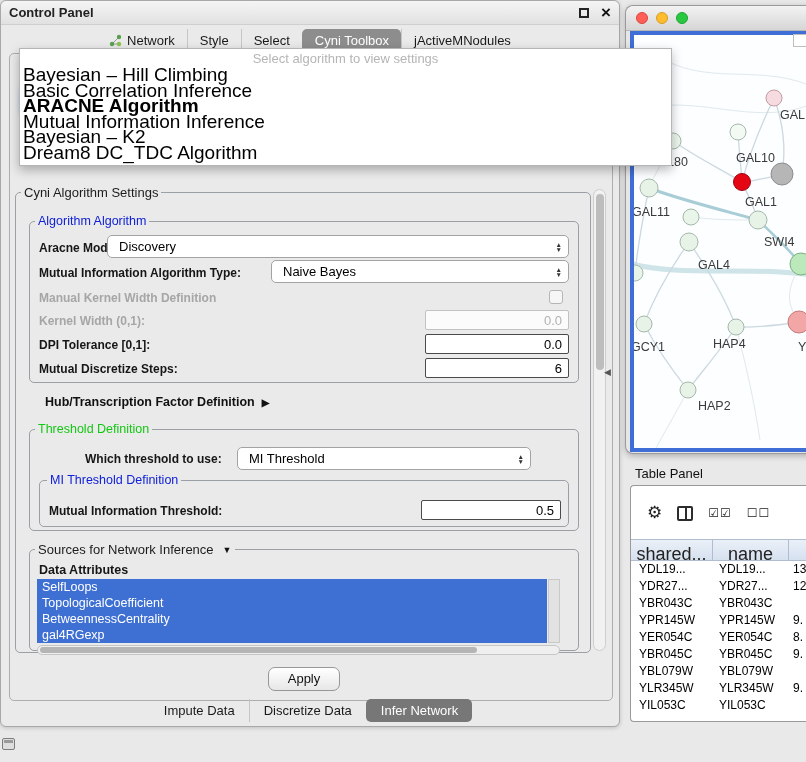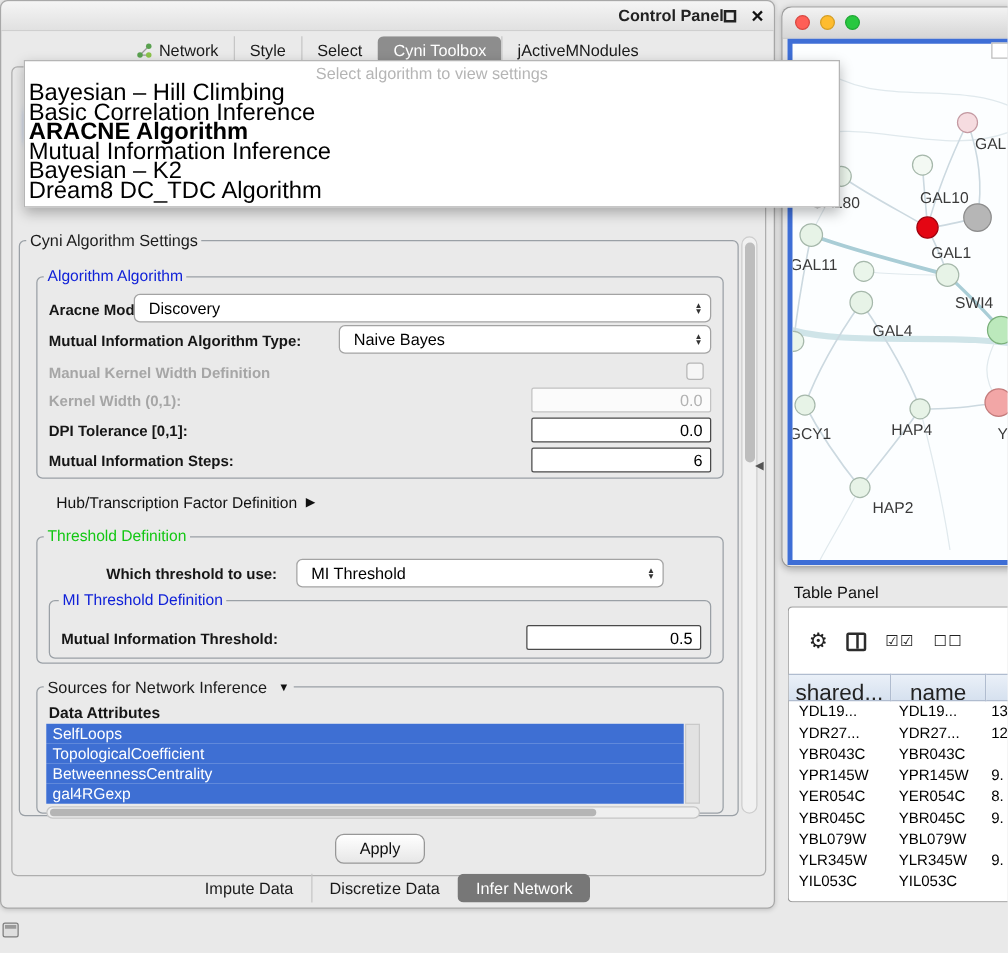--- a/index.html
+++ b/index.html
@@ -16,21 +16,21 @@
     left:0; top:8; width:620px; height:727px;
     background:#eaeaea; border:1px solid #a8a8a8; border-radius:6px;
     box-shadow:0 1px 4px rgba(0,0,0,.18);
   }
   .cp-titlebar {
     position:absolute; left:0; top:0; right:0; height:24px;
     display:flex; align-items:center; padding:0 8px;
     background:linear-gradient(#f5f5f5,#e1e1e1);
     border-bottom:1px solid #cfcfcf; border-radius:6px 6px 0 0;
   }
-  .cp-title { font-weight:bold; font-size:13px; color:#222; flex:1;text-align:right; }
+  .cp-title { font-weight:bold; font-size:13px; color:#222; flex:1; }
   .float-btn { width:10px; height:10px; border:2px solid #222; margin-right:12px; }
   .close-btn { font-weight:bold; font-size:17px; line-height:14px; color:#111; }
 
   .cp-tabs {
     position:absolute; left:0; top:28px; width:100%;
     display:flex; justify-content:center; align-items:center;
   }
   .cp-tab {
     padding:4px 12px; font-size:13px; color:#1a1a1a;
     border-left:1px solid #c6c6c6; display:flex; align-items:center; gap:5px;
@@ -90,21 +90,21 @@
     font-size:13px; text-align:right; padding:2px 6px 0 0; color:#000;
   }
   .field.strong { border:1.5px solid #4a4a4a; }
   .field.disabled { background:#fbfbfb; border-color:#c2c2c2; color:#b2b2b2; }
   .checkbox {
     position:absolute; width:14px; height:14px;
     background:#f6f6f6; border:1px solid #b6b6b6; border-radius:3px;
   }
   .tri { font-size:10px; color:#111; margin-left:7px; }
 
-  .hub-row { position:absolute; left:38px; top:394px; font-weight:normal; font-size:12.5px; display:flex; align-items:center;padding-left:6px; }
+  .hub-row { position:absolute; left:38px; top:394px; font-weight:bold; font-size:12.5px; display:flex; align-items:center;padding-left:6px; }
   .sources-title-row { display:flex; align-items:center; gap:2px; }
 
   .attr-list { position:absolute; left:36px; top:578px; width:510px; height:64px; background:#fff; }
   .attr-item {
     height:16px; line-height:16px; padding-left:5px; font-size:12.5px;
     background:var(--c-selection_blue,#3e6fd3); color:#fff; white-space:nowrap; overflow:hidden;
   }
   .attr-vtrack { position:absolute; left:547px; top:578px; width:12px; height:64px; background:#e2e2e2; border:1px solid #c9c9c9; }
   .hscroll { position:absolute; left:36px; top:644px; width:523px; height:10px; background:#efefef; border:1px solid #c6c6c6; border-radius:5px; }
   .hscroll .thumb { position:absolute; left:2px; top:1px; width:437px; height:6px; background:#b5b5b5; border-radius:4px; }
@@ -258,21 +258,21 @@
 
   <span class="lbl disabled" style="left:38px; top:290px;">Manual Kernel Width Definition</span>
   <div class="checkbox" style="left:548px; top:289px;"></div>
 
   <span class="lbl disabled" style="left:38px; top:313px;">Kernel Width (0,1):</span>
   <div class="field disabled" style="left:424px; top:309px; width:144px; height:20px;">0.0</div>
 
   <span class="lbl" style="left:38px; top:337px;">DPI Tolerance [0,1]:</span>
   <div class="field strong" style="left:424px; top:333px; width:144px; height:20px;">0.0</div>
 
-  <span class="lbl" style="left:38px; top:361px;">Mutual Information Steps:</span>
+  <span class="lbl" style="left:38px; top:361px;">Mutual Discretize Steps:</span>
   <div class="field strong" style="left:424px; top:357px; width:144px; height:20px;">6</div>
 
   <div class="hub-row">
     <span>Hub/Transcription Factor Definition</span>
     <span class="tri">▶</span>
   </div>
 
   <div class="group" style="left:28px; top:428px; width:550px; height:102px;"></div>
   <span class="group-title t-green" style="left:34px; top:421px;">Threshold Definition</span>
 

